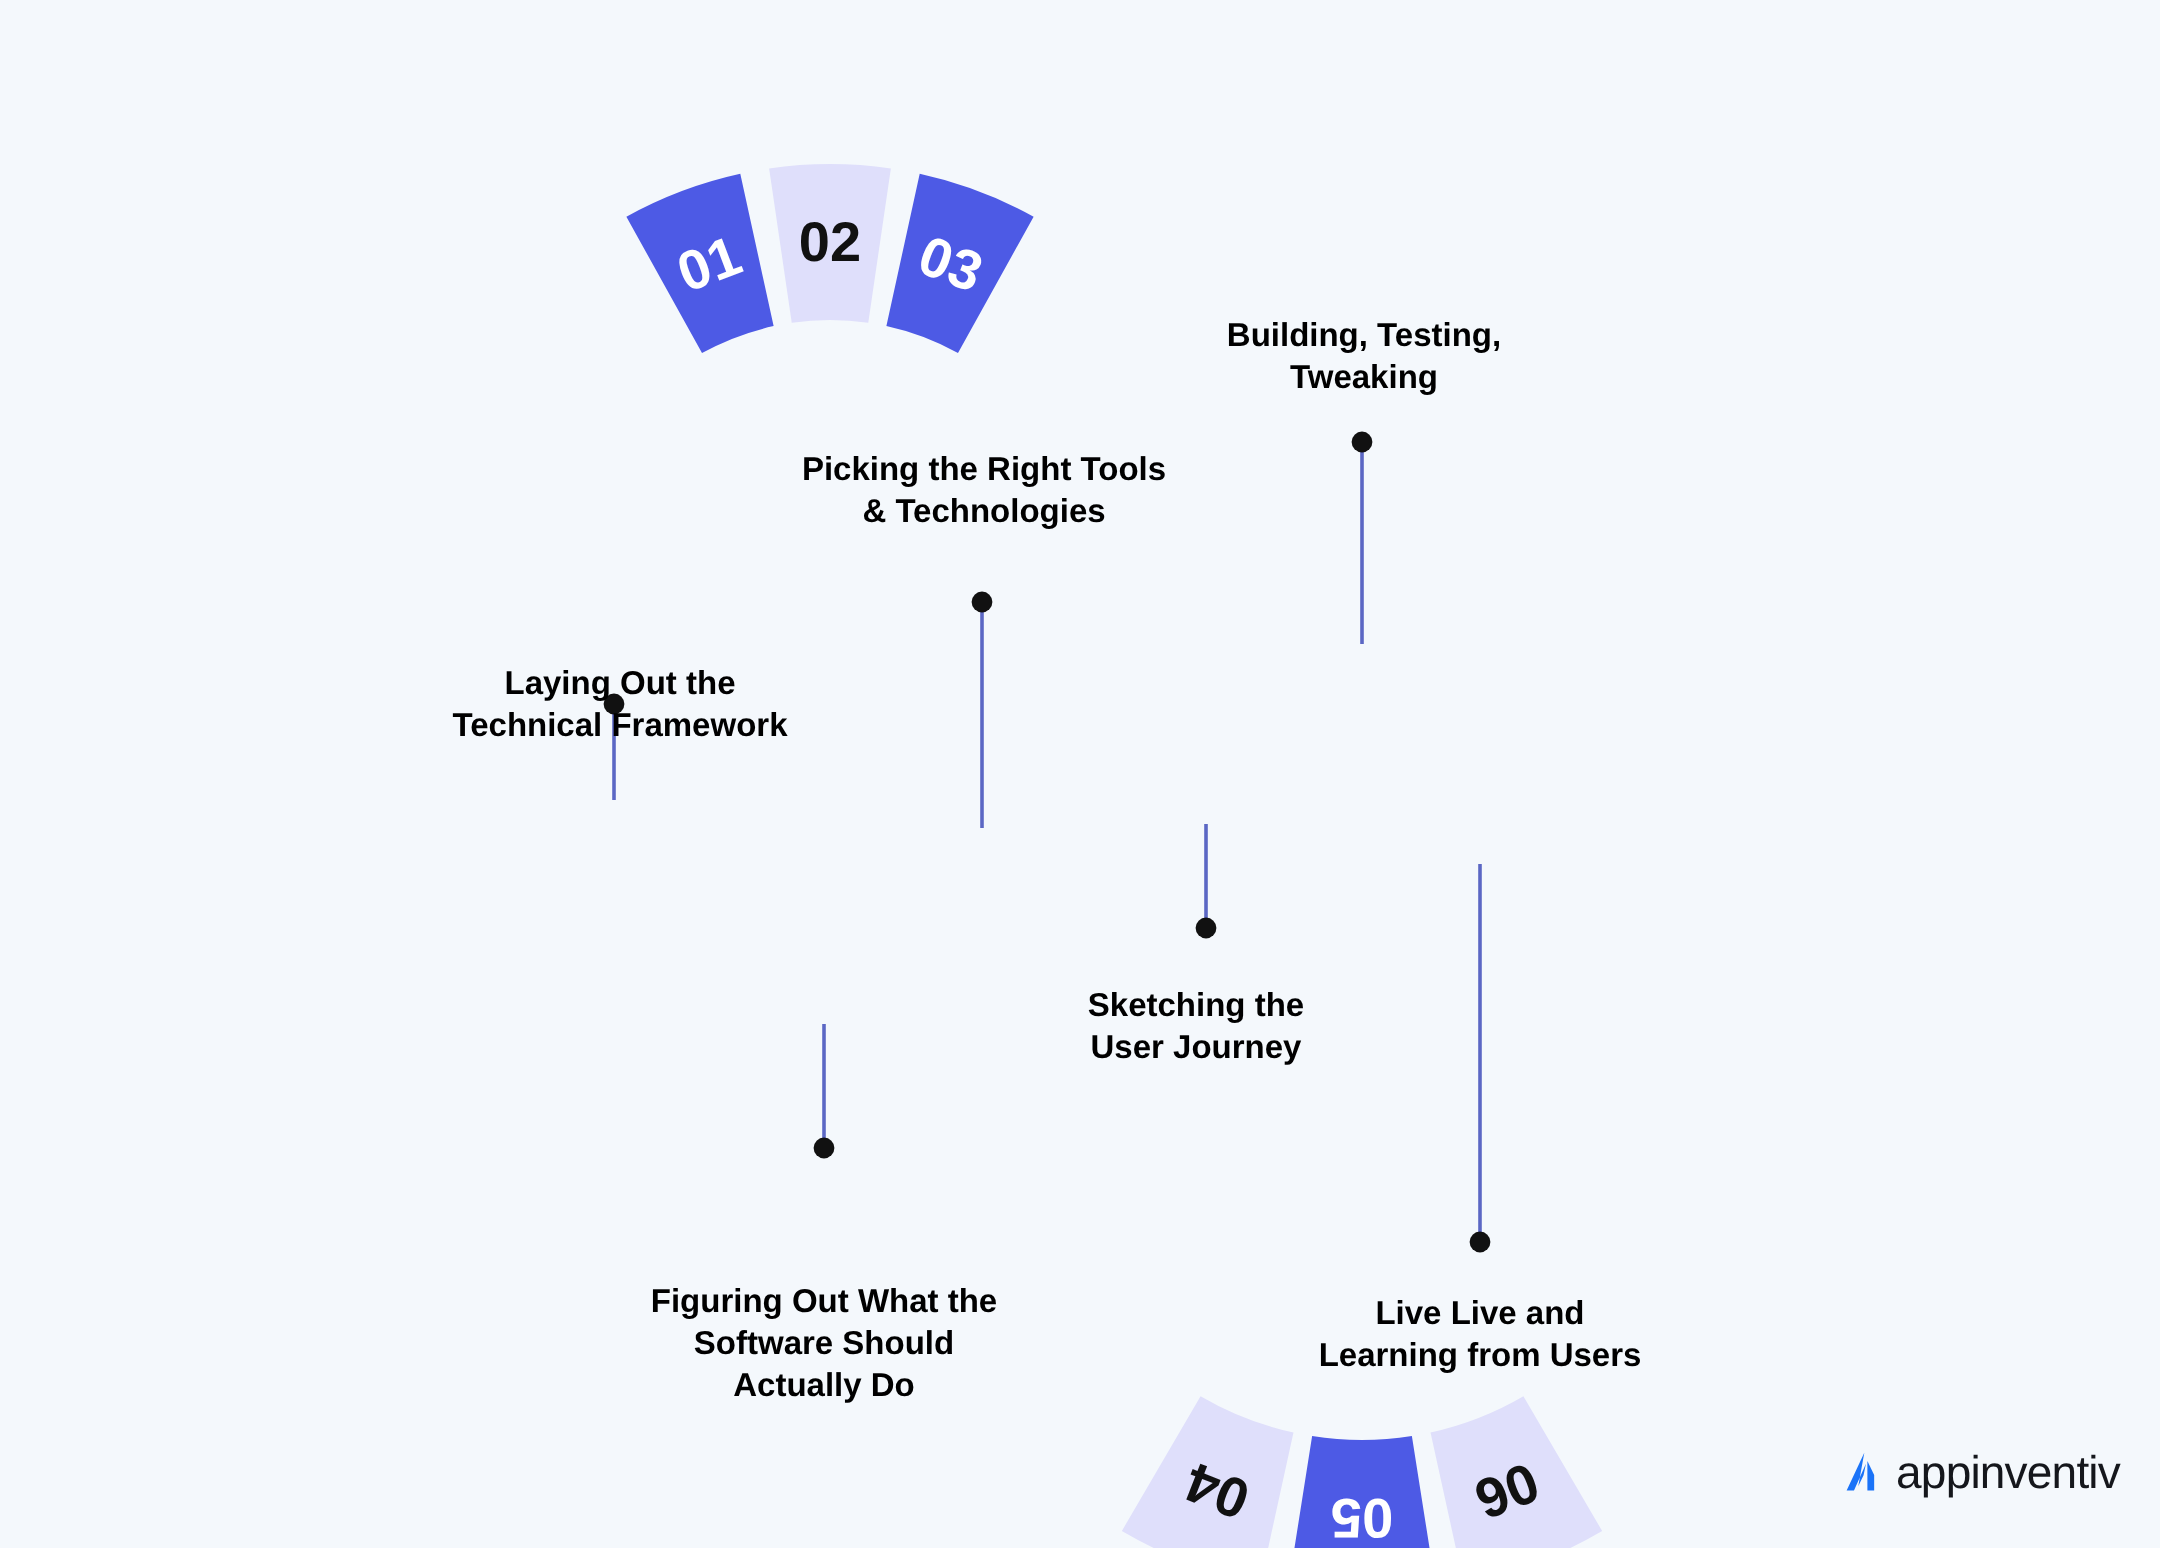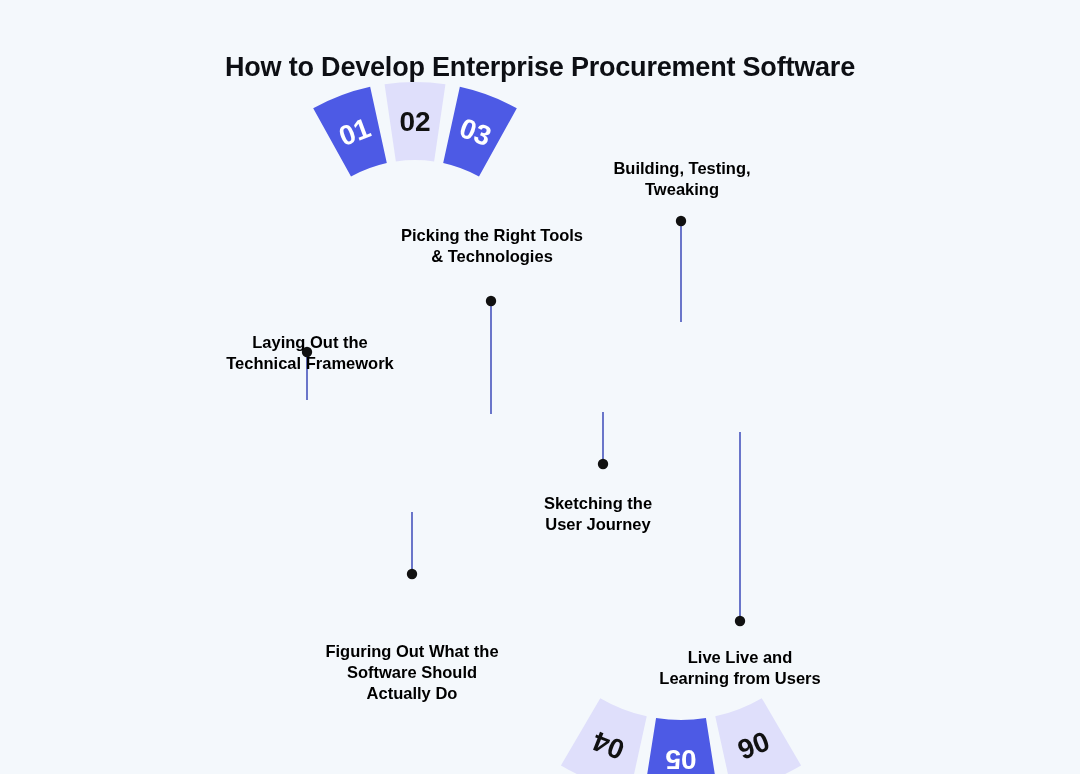--- a/index.html
+++ b/index.html
@@ -61,21 +61,20 @@
     color: #15171c;
     letter-spacing: -0.4px;
     margin-left: 3px;
   }
 </style>
 </head>
 <body>
 
 <div id="stage">
 
-  <div id="title">How to Develop Enterprise Procurement Software</div>
 
   <svg id="diagram" viewBox="0 0 1080 774">
     <g id="connectors">
         <line x1="307" y1="352" x2="307" y2="400" stroke="#5b67c4" stroke-width="1.8"></line>
         <line x1="412" y1="574" x2="412" y2="512" stroke="#5b67c4" stroke-width="1.8"></line>
         <line x1="491" y1="301" x2="491" y2="414" stroke="#5b67c4" stroke-width="1.8"></line>
         <line x1="603" y1="464" x2="603" y2="412" stroke="#5b67c4" stroke-width="1.8"></line>
         <line x1="681" y1="221" x2="681" y2="322" stroke="#5b67c4" stroke-width="1.8"></line>
         <line x1="740" y1="621" x2="740" y2="432" stroke="#5b67c4" stroke-width="1.8"></line>
       </g>
@@ -120,14 +119,21 @@
       <div class="step-label" style="left: 374px; top: 225px; width: 236px;">Picking the Right Tools
 &amp; Technologies</div>
       <div class="step-label" style="left: 511px; top: 493px; width: 174px;">Sketching the
 User Journey</div>
       <div class="step-label" style="left: 586px; top: 158px; width: 192px;">Building, Testing,
 Tweaking</div>
       <div class="step-label" style="left: 637px; top: 647px; width: 206px;">Live Live and
 Learning from Users</div>
     </div>
 
+  <div id="logo">
+    <svg width="34" height="34" viewBox="0 0 34 34">
+      <path d="M16.5 4 L4.5 29.5 L9.5 29.5 L17.6 11.4 L16.0 19.2 L12.4 26.6 Z" fill="#1a73f8"></path>
+      <path d="M18.6 9.5 L18.6 29.5 L23.2 29.5 L23.2 19.0 Z" fill="#1a73f8"></path>
+    </svg>
+    <span id="logo-text">appinventiv</span>
+  </div>
 
 </div>
 
 </body></html>

